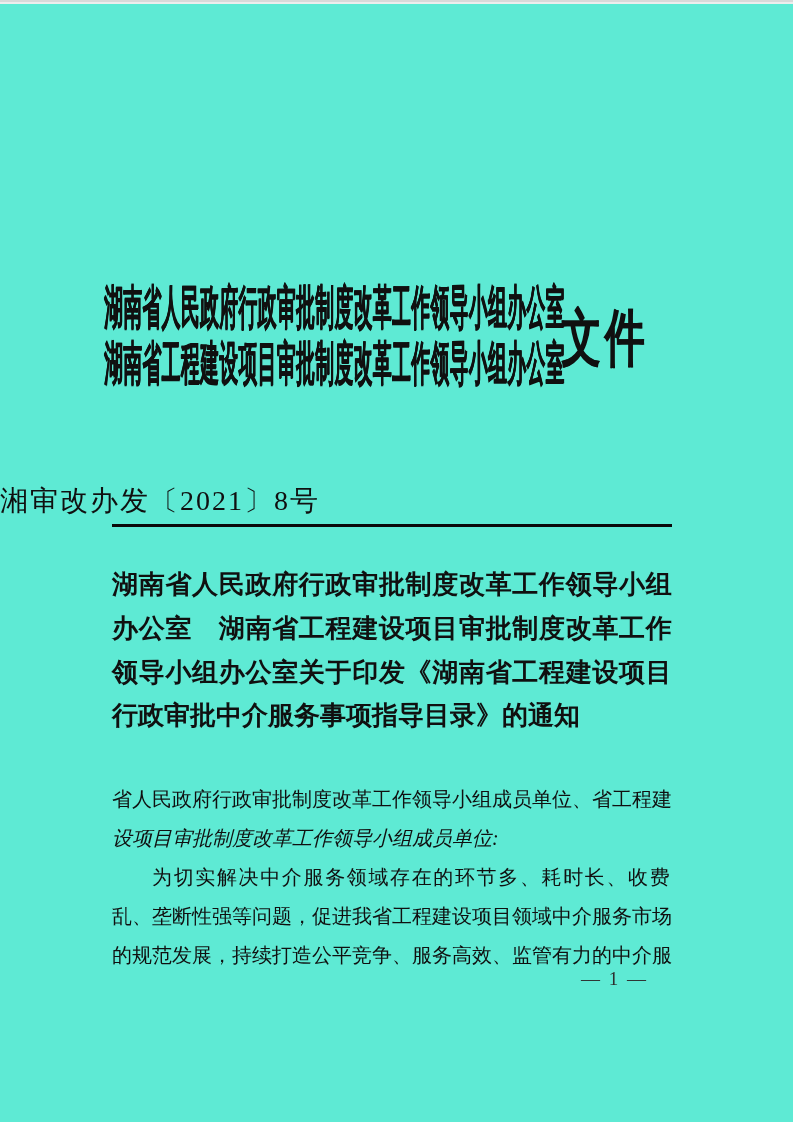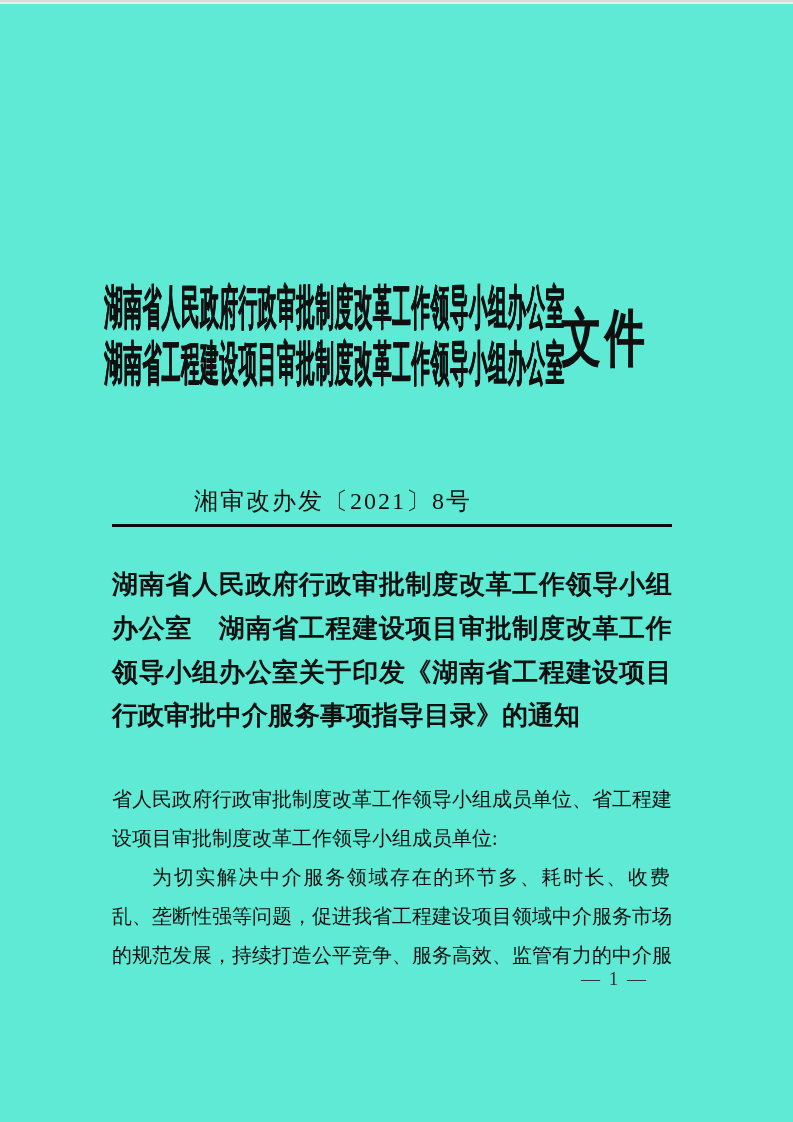--- a/index.html
+++ b/index.html
@@ -29,21 +29,21 @@
   
   .doc-type {
     position: absolute; left: 561px; top: 303px;
     font-size: 62px; line-height: 66px; font-weight: 900;
     letter-spacing: 6px; white-space: nowrap;
     transform: scaleX(0.64); transform-origin: 0 0;
     text-shadow: 1px 0 0 currentColor;
   }
   .doc-number {
     position: absolute; left: 0; top: 484px; width: 666px;
-    text-align: center; font-size: 24px; line-height: 30px;
+    font-size: 28px; line-height: 30px;
     letter-spacing: 2px;
   }
   .rule {
     position: absolute; left: 112px; top: 522px;
     width: 560px; height: 3px; background: #0a0a0a;
   }
   .title-block {
     position: absolute; left: 112px; top: 560px; width: 560px;
     font-weight: bold; font-size: 26px;
   }
@@ -53,21 +53,21 @@
   }
   .title-line.centered { text-align: left; line-height: 44px; }
   .body-block {
     position: absolute; left: 112px; top: 778px; width: 558px;
     font-size: 20px;
   }
   .body-line { height: 39px; }
   .body-line[data-justify="true"] {
     display: flex; justify-content: space-between; align-items: center;
   }
-  .body-line.plain { line-height: 39px; }
+  .body-line.plain { line-height: 39px; font-style: italic; }
   .body-line.indented { padding-left: 40px; }
   .page-number {
     position: absolute; top: 966px; right: 145px;
     font-size: 19px; color: #2e2e2e; letter-spacing: 2px;
     white-space: nowrap;
   }
 </style>
 </head>
 <body>
 

